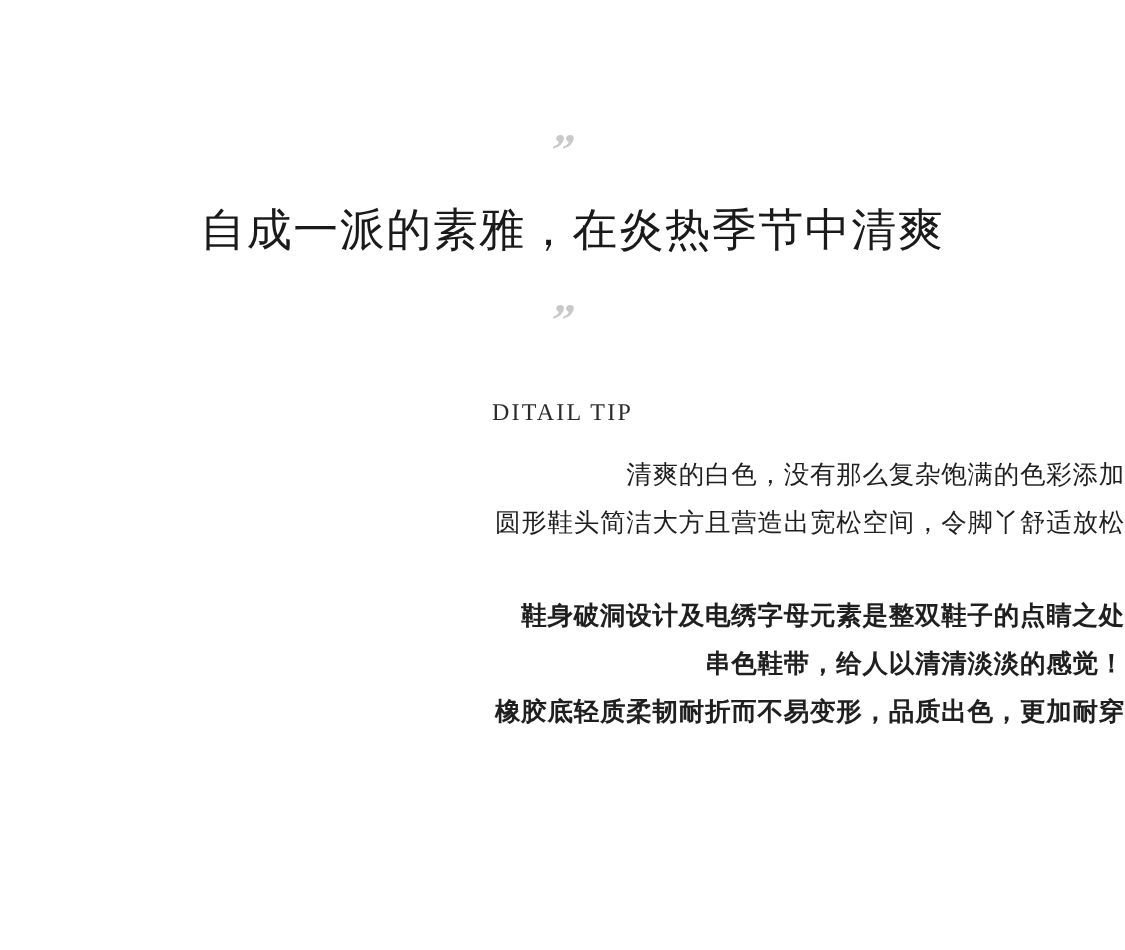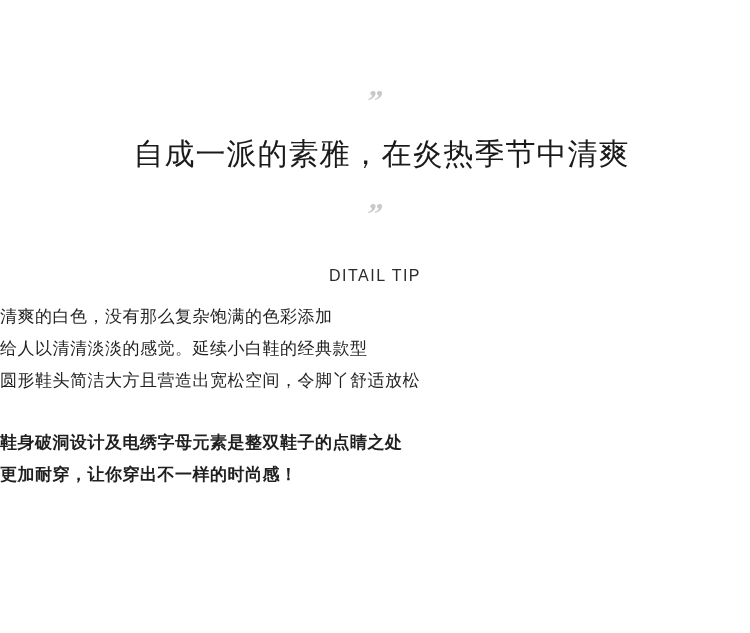--- a/index.html
+++ b/index.html
@@ -48,25 +48,26 @@
     color: #1a1a1a;
     line-height: 1.3;
     padding-left: 13px;
   }
   .tip-label {
     margin-top: 38px;
     text-align: center;
     font-size: 16px;
     letter-spacing: 1.5px;
     color: #2b2b2b;
-    font-family: Liberation Sans, sans-serif;
+    font-family: Liberation Serif, serif;
   }
   .body-block {
     margin-top: 16px;
-    text-align: left;
+    text-align: right;
+    margin-left: 10px;
   }
   .body-block.second {
     margin-top: 30px;
     font-weight: bold;
   }
   .body-line {
     font-size: 17px;
     line-height: 32px;
     color: #1f1f1f;
     letter-spacing: 0.5px;
@@ -80,22 +81,22 @@
   <div class="quote-mark quote-top">”</div>
 
   <h1 class="headline">自成一派的素雅，在炎热季节中清爽</h1>
 
   <div class="quote-mark quote-bottom">”</div>
 
   <div class="tip-label">DITAIL TIP</div>
 
   <div class="body-block first">
     <div class="body-line">清爽的白色，没有那么复杂饱满的色彩添加</div>
-    <div class="body-line">给人以清清淡淡的感觉。延续小白鞋的经典款型</div>
     <div class="body-line">圆形鞋头简洁大方且营造出宽松空间，令脚丫舒适放松</div>
   </div>
 
   <div class="body-block second">
     <div class="body-line">鞋身破洞设计及电绣字母元素是整双鞋子的点睛之处</div>
-    <div class="body-line">更加耐穿，让你穿出不一样的时尚感！</div>
+    <div class="body-line">串色鞋带，给人以清清淡淡的感觉！</div>
+    <div class="body-line">橡胶底轻质柔韧耐折而不易变形，品质出色，更加耐穿</div>
   </div>
 
 </div>
 
 </body></html>

